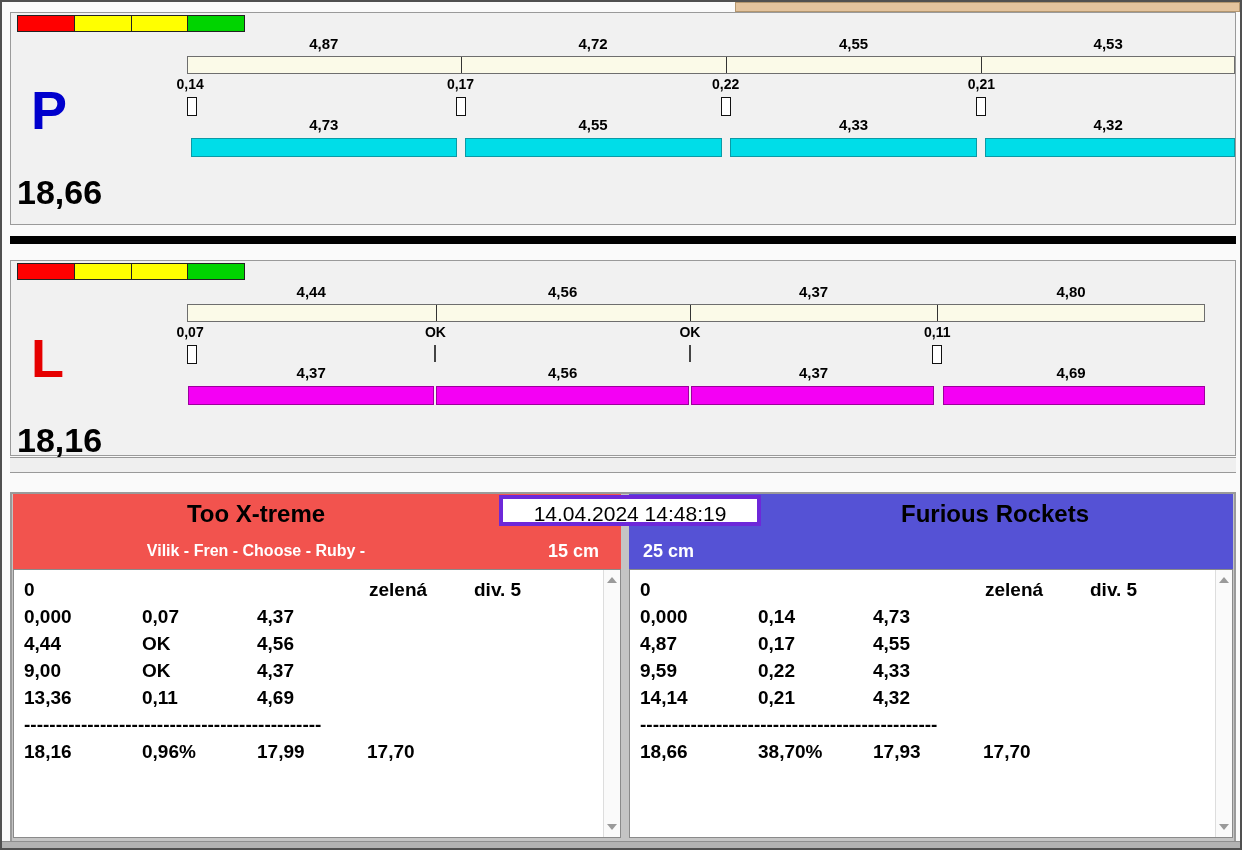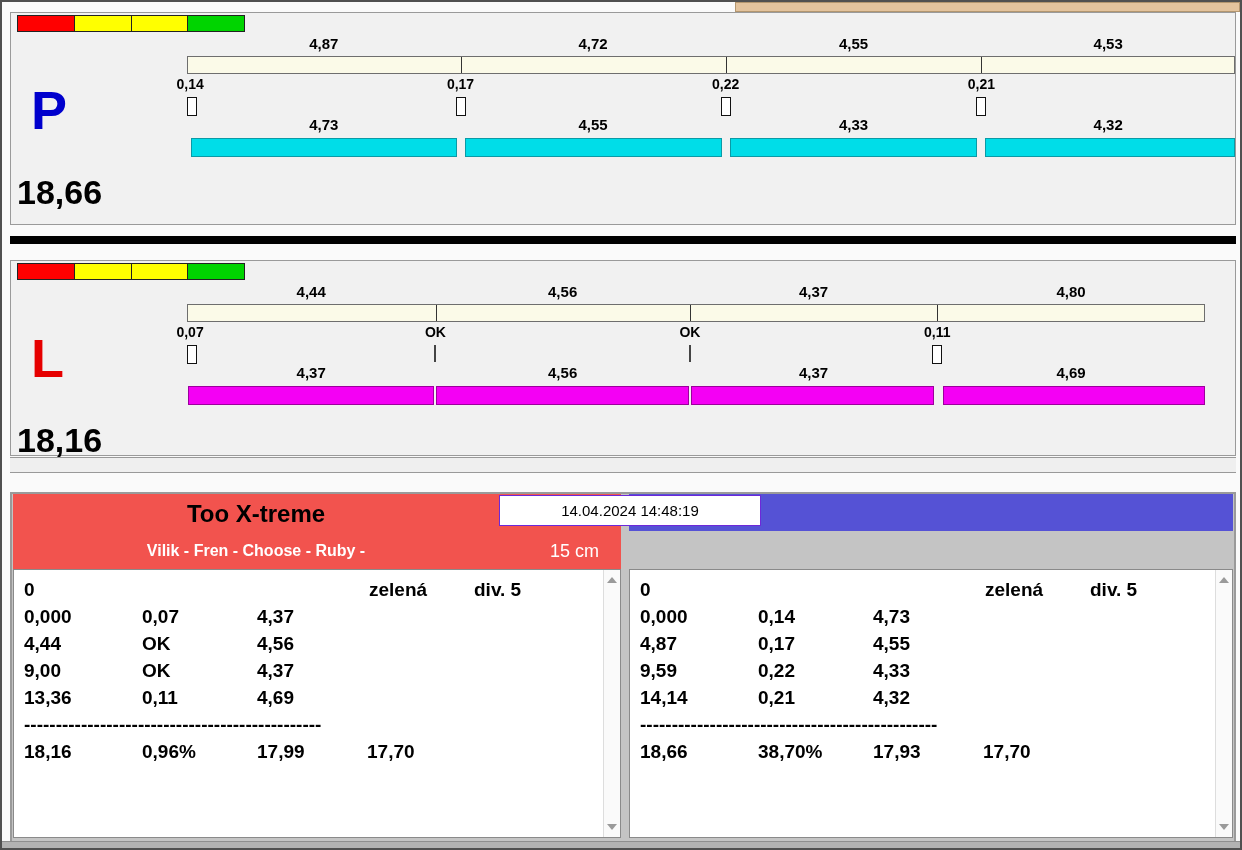--- a/index.html
+++ b/index.html
@@ -48,37 +48,37 @@
   .team-header { height:38px; }
   .left .team-header, .left .team-sub { background:#f2534e; }
   .right .team-header, .right .team-sub { background:#5552d5; }
   .team-name { font-size:24px; font-weight:bold; color:#000; text-align:center; padding-top:6px; }
   .left .team-name  { width:calc(100% - 122px); }
   .right .team-name { margin-left:128px; width:calc(100% - 128px); }
   .team-sub { height:37px; position:relative; }
   .members { font-size:16px; font-weight:bold; color:#fff; text-align:center; padding-top:10px; }
   .left .members  { width:calc(100% - 122px); }
   .right .members { margin-left:128px; width:calc(100% - 128px); }
-  .cm { position:absolute; top:9px; font-size:18px; font-weight:normal; color:#fff; }
+  .cm { position:absolute; top:9px; font-size:18px; font-weight:bold; color:#fff; }
   .left .cm  { right:22px; }
   .right .cm { left:14px; }
 
   .table-area { position:absolute; top:75px; left:0; right:0; bottom:4px; background:#fff; border:1px solid #8a8a8a; overflow:hidden; }
   .ttable { position:absolute; left:10px; top:6px; right:22px; }
   .trow { display:flex; height:27px; align-items:center; font-size:19px; font-weight:bold; color:#000; white-space:nowrap; }
   .tc1 { width:118px; } .tc2 { width:115px; } .tc3 { width:110px; }
   .row1-c1 { width:345px; } .row1-c4 { width:105px; }
   .sep-row { height:27px; line-height:27px; font-size:19px; font-weight:bold; overflow:hidden; white-space:nowrap; width:395px; }
 
   .scrollbar { position:absolute; top:0; right:0; bottom:0; width:17px; background:#fafafa; border-left:1px solid #ddd; }
   .sb-up,.sb-down { position:absolute; left:3px; width:0; height:0; border-left:5px solid transparent; border-right:5px solid transparent; }
   .sb-up   { top:7px; border-bottom:6px solid #9a9a9a; }
   .sb-down { bottom:7px; border-top:6px solid #9a9a9a; }
 
-  .datetime-box { position:absolute; left:487px; top:1px; width:262px; height:31px; background:#fff; border:1px solid #6d28d9; font-size:15px; color:#000; text-align:center; line-height:29px; z-index:5; }
+  .datetime-box { position:absolute; left:487px; top:1px; width:262px; height:31px; background:#fff; border:4px solid #6d28d9; font-size:21px; color:#000; text-align:center; line-height:29px; z-index:5; }
 
   .bottom-strip { position:absolute; left:0; right:0; bottom:0; height:7px; background:#b2b2b2; border-top:1px solid #8e8e8e; }
 </style>
 </head>
 <body>
 
 <div class="screen">
 
   <div class="tan-box"></div>
 
@@ -220,20 +220,23 @@
           </div>
         </div>
         <div class="scrollbar">
           <span class="sb-up"></span>
           <span class="sb-down"></span>
         </div>
       </div>
     </div>
 
     <div class="team-panel right">
+      <div class="team-header">
+        <div class="team-name">Furious Rockets</div>
+      </div>
       <div class="team-sub">
         <div class="cm">25 cm</div>
       </div>
       <div class="table-area">
         <div class="ttable">
           <div class="trow">
             <span class="row1-c1">0</span>
             <span class="row1-c4">zelená</span>
             <span>div. 5</span>
           </div>

